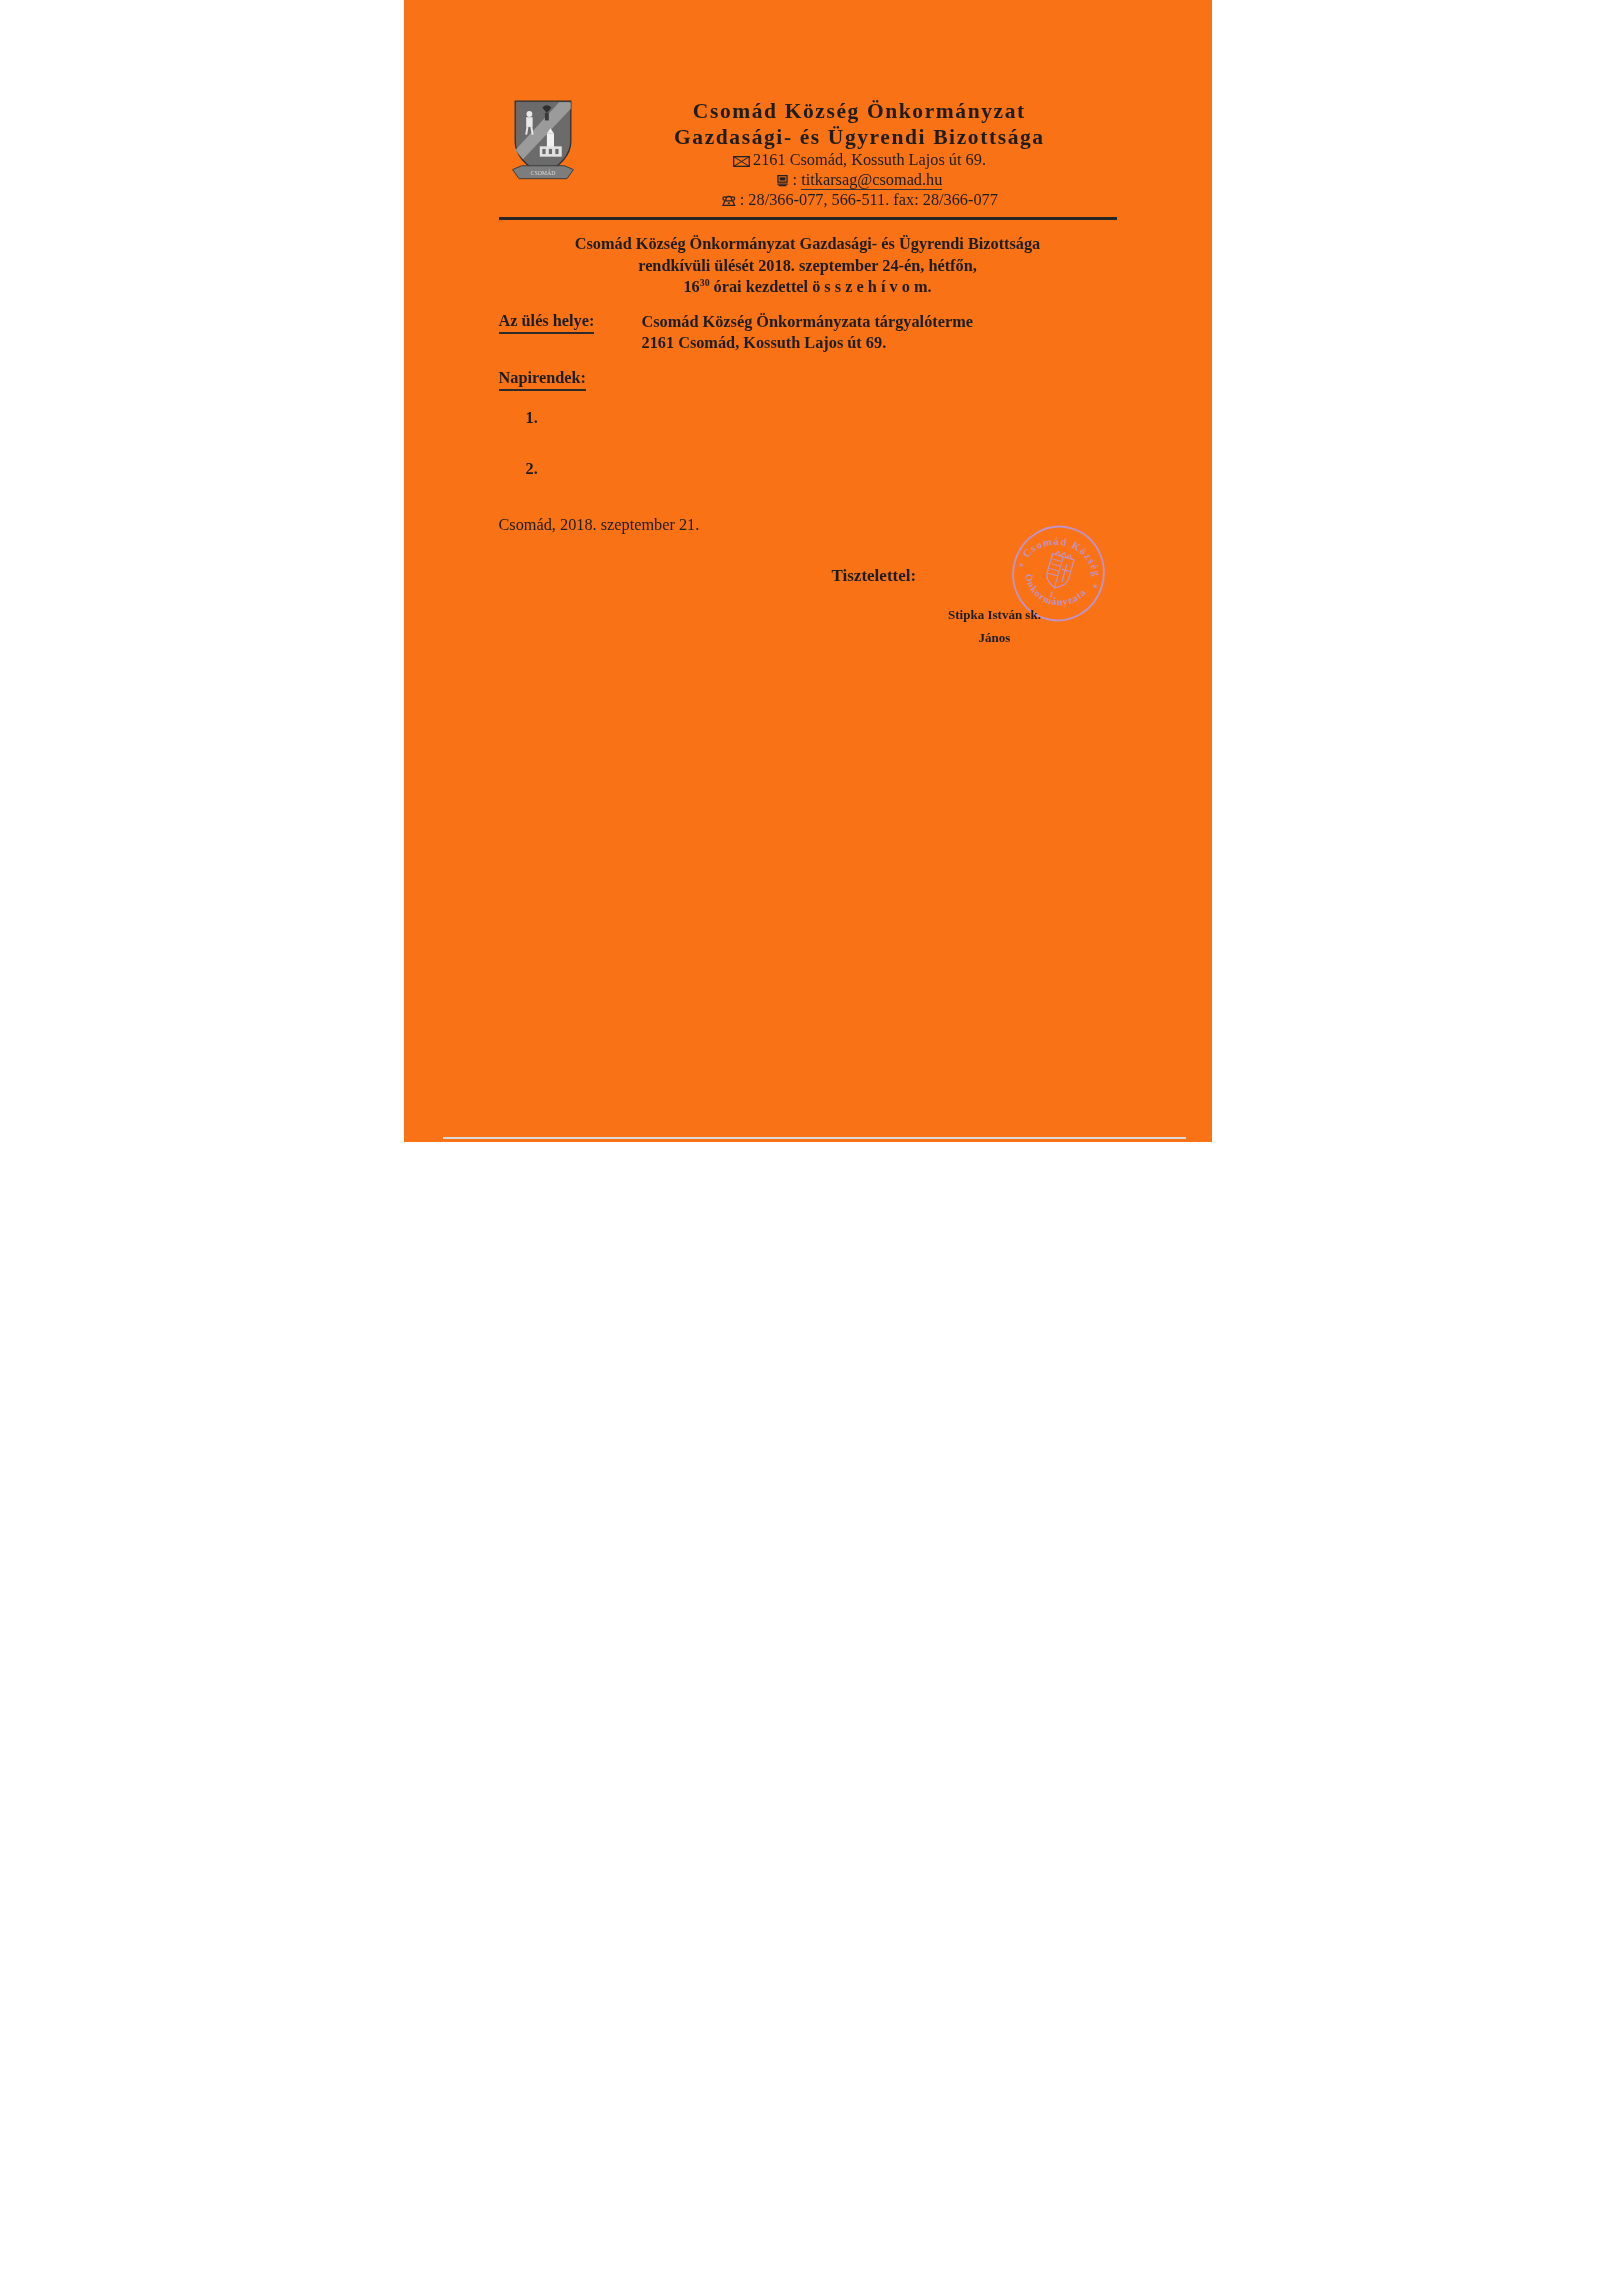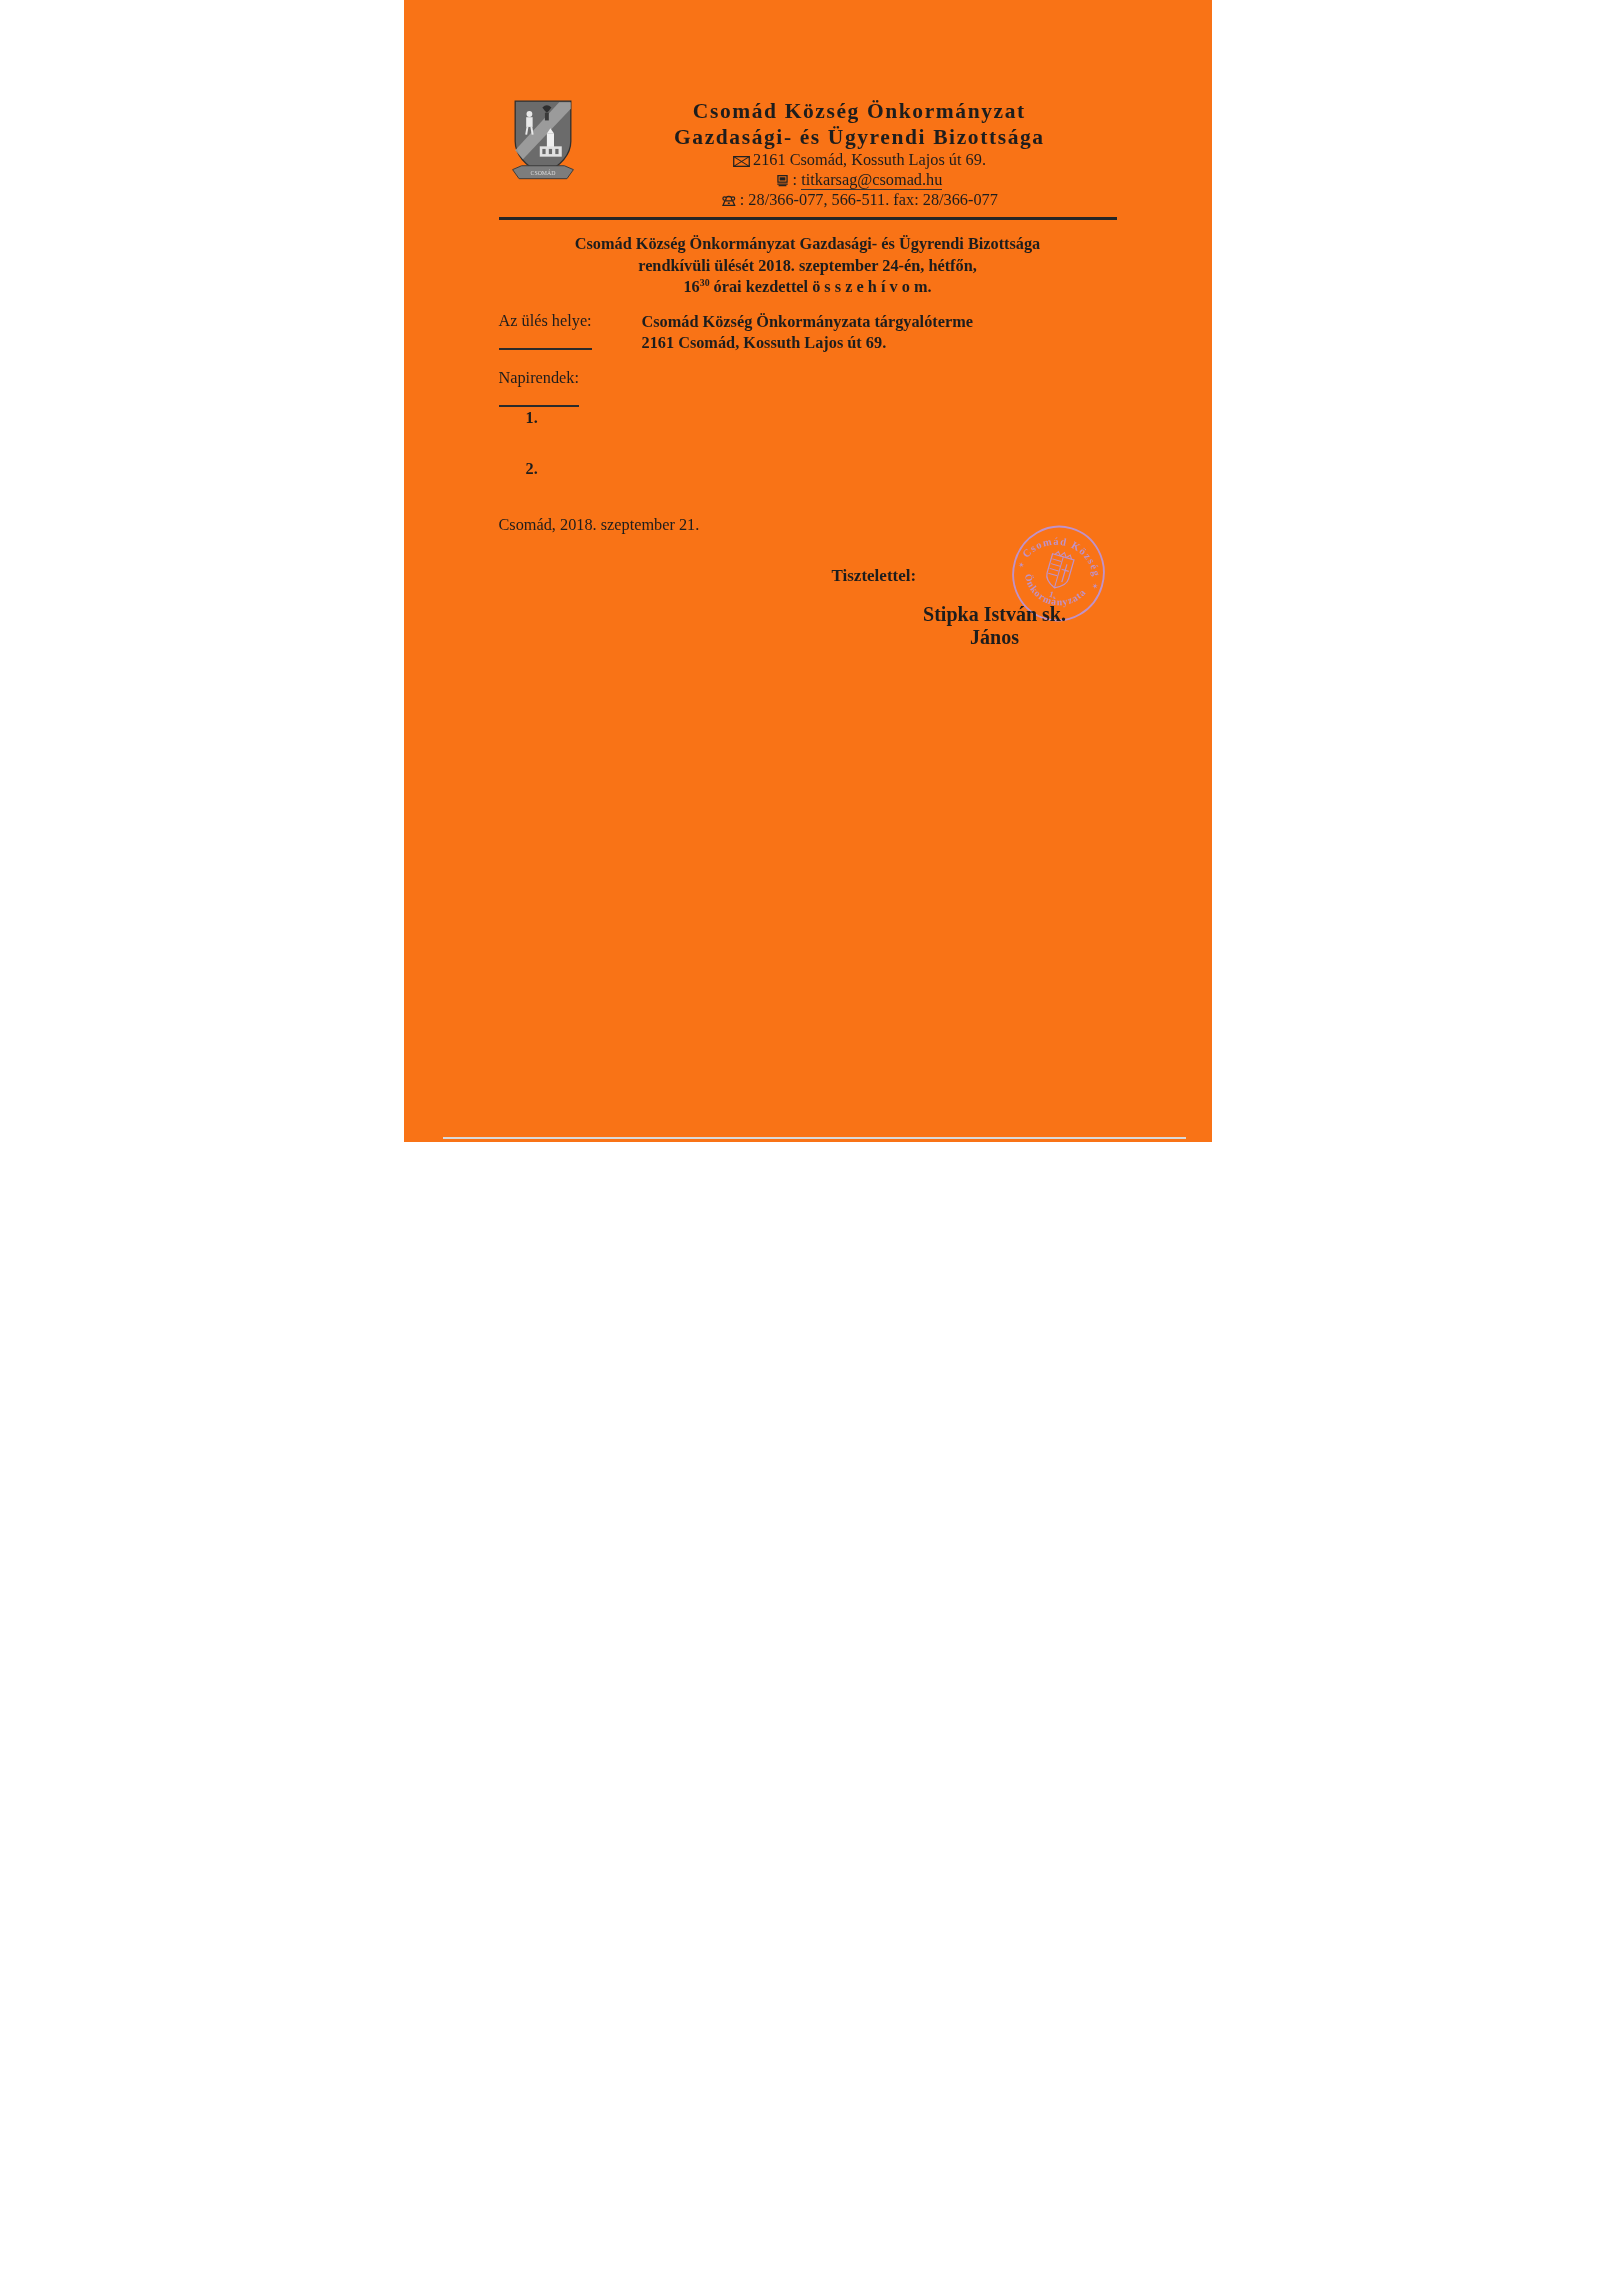--- a/index.html
+++ b/index.html
@@ -30,36 +30,36 @@
     display:inline-block;font-weight:bold;font-size:17px;
     letter-spacing:4.6px;border-bottom:2.6px solid #262626;
     padding:0 3.9px 2px 3.9px;
   }
   
   .intro{margin-top:37px;line-height:20px;}
   .convocation{margin-top:13px;text-align:center;font-weight:bold;line-height:21.5px;}
   .convocation sup{font-size:60%;line-height:0;vertical-align:5.9px;}
   .venue{margin-top:13px;display:flex;}
   .venue-label{width:143px;flex:0 0 auto;}
-  .ul-bold{font-weight:normal;border-bottom:2.6px solid #2b2b2b;padding-bottom:18px;}
+  .ul-bold{font-weight:bold;border-bottom:2.6px solid #2b2b2b;padding-bottom:2px;}
   .venue-value{font-weight:bold;line-height:21.5px;}
   .agenda-label{margin-top:14.3px;}
   .agenda{margin-top:19.6px;}
   .item{display:flex;margin-top:0;}
   .item + .item{margin-top:31px;}
   .num{width:24px;margin-left:27px;flex:0 0 auto;font-weight:bold;line-height:20.5px;}
   .itext{width:495px;font-weight:bold;line-height:20.5px;}
   .ref{border-bottom:2.6px solid #2b2b2b;}
   .presenter-name{font-weight:normal;}
   .dateline{margin-top:35px;line-height:20px;}
   
   .closing{position:relative;height:365px;margin-top:13px;}
   .regards{position:absolute;left:333px;top:18px;font-weight:bold;font-size:17px;}
   .sig{position:absolute;left:398px;top:55px;width:196px;text-align:center;
-       font-weight:bold;font-size:20px;line-height:23.5px;z-index:2;}
+       font-weight:bold;font-size:13px;line-height:23.5px;z-index:2;}
   .stamp{position:absolute;left:510px;top:-26px;width:99px;height:103px;z-index:1;opacity:.9;}
   .bottom-scan-edge{position:absolute;left:39px;right:26px;bottom:2.6px;height:2.6px;background:#d9d9d9;}
 </style>
 </head>
 <body>
 
 <div class="page">
 
   <div class="letterhead">
     <svg class="crest" viewBox="0 0 102 130" style="font-size:25px">

